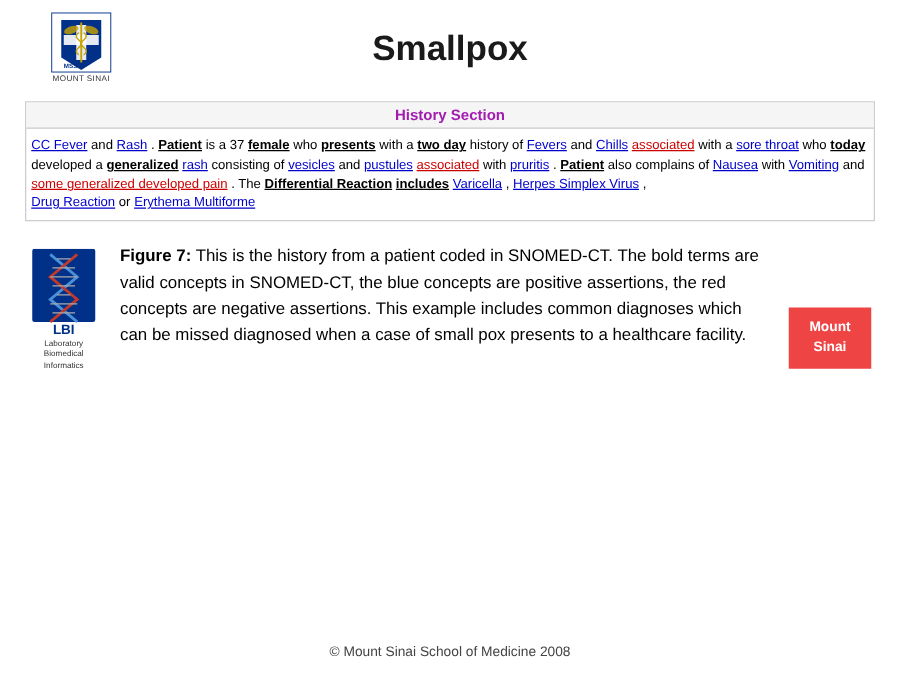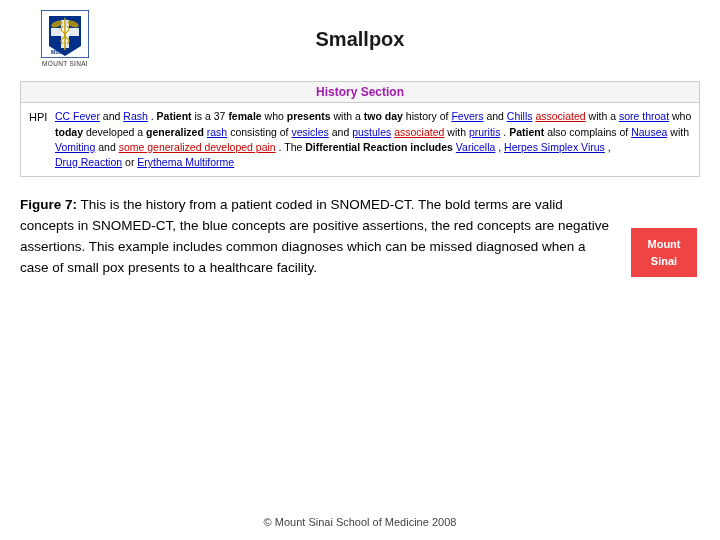--- a/index.html
+++ b/index.html
@@ -37,21 +37,21 @@
       color: #333;
       text-align: center;
       line-height: 1.3;
       margin-top: 2px;
       letter-spacing: 0.3px;
     }
 
     .title {
       flex: 1;
       text-align: center;
-      font-size: 20px;
+      font-size: 28px;
       font-weight: bold;
       color: #1a1a1a;
       margin-left: -90px;
     }
 
     
     .history-box {
       margin: 8px 20px 8px 20px;
       border: 1px solid #ccc;
       background: #fff;
@@ -84,21 +84,21 @@
 
     .hpi-text {
       font-size: 10.5px;
       line-height: 1.45;
       color: #000;
     }
 
     
     .blue-underline { color: #0000cc; text-decoration: underline; }
     .red-underline { color: #cc0000; text-decoration: underline; }
-    .bold-underline { font-weight: bold; color: #000; margin-top: 43px; }
+    .bold-underline { font-weight: bold; text-decoration: underline; color: #000; margin-top: 43px; }
 
     
     .figure-section {
       display: flex;
       align-items: flex-start;
       padding: 10px 20px 8px 20px;
       gap: 14px;
     }
 
     .lbi-logo {
@@ -165,21 +165,20 @@
       <text x="10" y="44" font-size="5" fill="#003087" font-weight="bold">MSSM</text>
     </svg>
     <div class="logo-text">MOUNT SINAI</div>
   </div>
   <div class="title">Smallpox</div>
 </div>
 
 <div class="history-box">
   <div class="history-header">History Section</div>
   <div class="history-content">
-    <div class="hpi-label">HPI</div>
     <div class="hpi-text">
       <span class="blue-underline">CC Fever</span>
       <span> and </span>
       <span class="blue-underline">Rash</span>
       <span>. </span>
       <span class="bold-underline">Patient</span>
       <span> is a 37 </span>
       <span class="bold-underline">female</span>
       <span> who </span>
       <span class="bold-underline">presents</span>
@@ -229,20 +228,42 @@
       <span class="blue-underline">Drug Reaction</span>
       <span> or </span>
       <span class="blue-underline">Erythema Multiforme</span>
     </div>
   </div>
 </div>
 
 <div class="figure-section-wrapper">
   <div class="figure-section">
 
+    <div class="lbi-logo">
+      <svg class="lbi-dna" viewBox="0 0 56 80" xmlns="http://www.w3.org/2000/svg">
+
+        <rect width="56" height="65" fill="#003087" rx="2"></rect>
+
+        <path d="M16 5 Q28 15 40 25 Q28 35 16 45 Q28 55 40 65" stroke="#4a90d9" stroke-width="2.5" fill="none"></path>
+        <path d="M40 5 Q28 15 16 25 Q28 35 40 45 Q28 55 16 65" stroke="#c0392b" stroke-width="2.5" fill="none"></path>
+
+        <line x1="22" y1="9" x2="34" y2="9" stroke="#aaa" stroke-width="1.2"></line>
+        <line x1="18" y1="17" x2="38" y2="17" stroke="#aaa" stroke-width="1.2"></line>
+        <line x1="16" y1="25" x2="40" y2="25" stroke="#aaa" stroke-width="1.2"></line>
+        <line x1="18" y1="33" x2="38" y2="33" stroke="#aaa" stroke-width="1.2"></line>
+        <line x1="22" y1="41" x2="34" y2="41" stroke="#aaa" stroke-width="1.2"></line>
+        <line x1="16" y1="49" x2="40" y2="49" stroke="#aaa" stroke-width="1.2"></line>
+        <line x1="18" y1="57" x2="38" y2="57" stroke="#aaa" stroke-width="1.2"></line>
+
+        <text x="28" y="76" font-size="12" fill="#003087" font-weight="bold" text-anchor="middle" font-family="Arial">LBI</text>
+      </svg>
+      <div style="font-size:6.5px; color:#333; text-align:center; margin-top:1px; line-height:1.25;">
+        Laboratory<br>Biomedical<br>Informatics
+      </div>
+    </div>
 
     <div class="figure-text">
       <span class="figure-label">Figure 7:</span>
       <span>This is the history from a patient coded in SNOMED-CT.  The bold terms are valid concepts in SNOMED-CT, the blue concepts are positive assertions, the red concepts are negative assertions.  This example includes common diagnoses which can be missed diagnosed when a case of small pox presents to a healthcare facility.</span>
     </div>
 
     <div style="min-width:72px; display:flex; flex-direction:column; align-items:center; justify-content:flex-end; align-self:flex-end; padding-bottom:2px;">
       <div style="background:#ef4444; color:#fff; font-size:11px; font-weight:bold; text-align:center; padding:8px 10px; line-height:1.5; min-width:66px;">
         <span>Mount</span><br>
         <span>Sinai</span>

